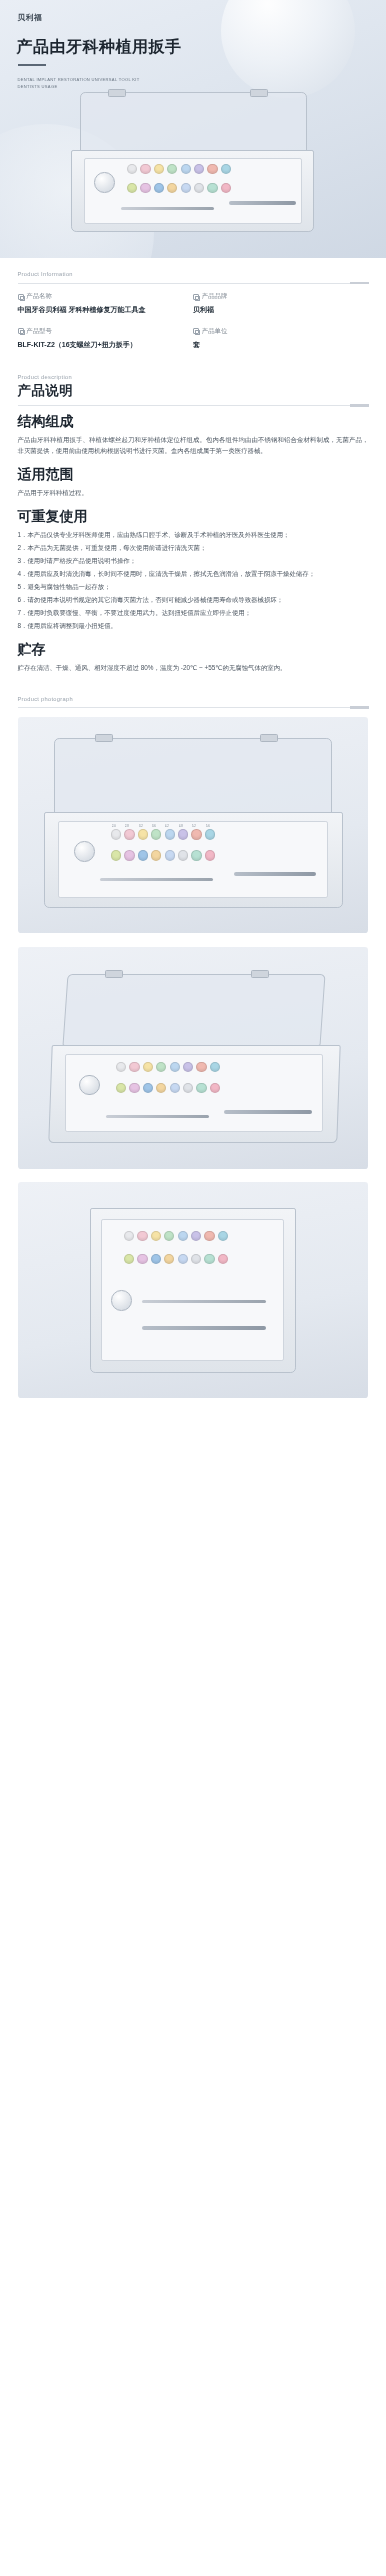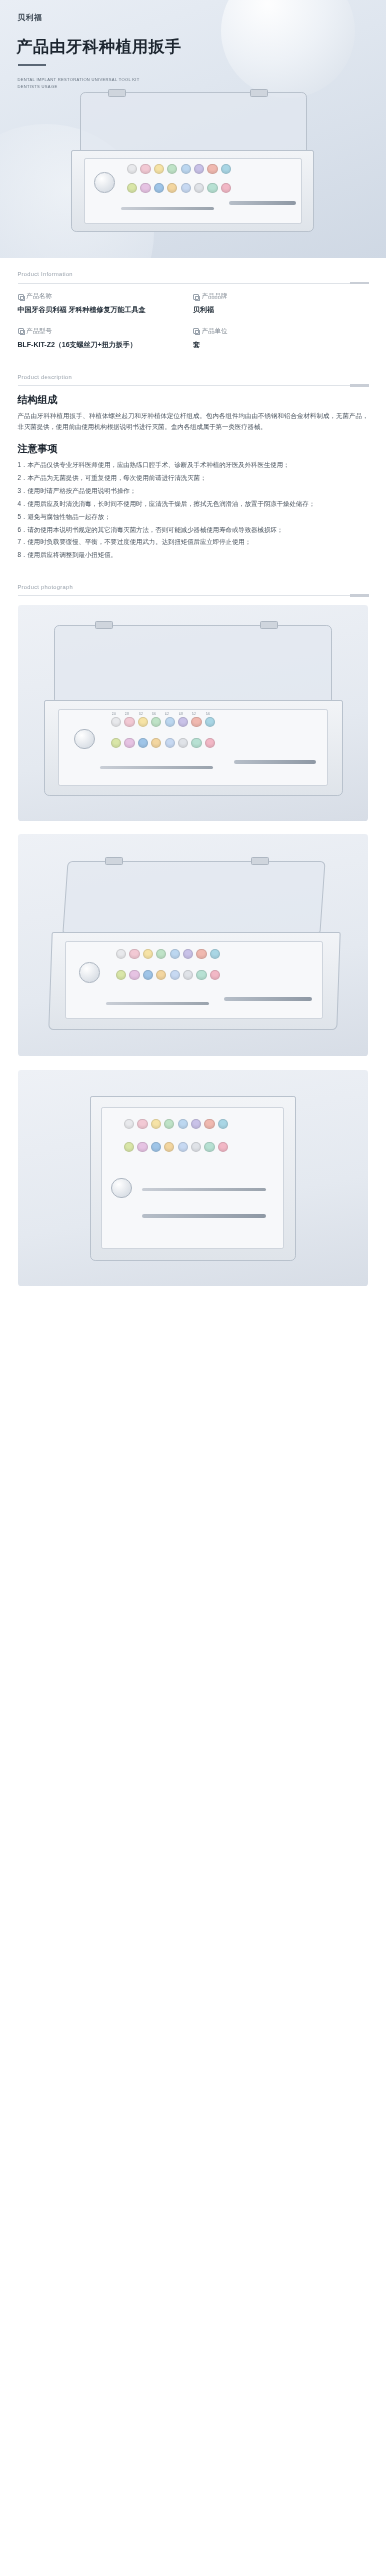--- a/index.html
+++ b/index.html
@@ -157,21 +157,21 @@
     font-size: 7px;
     color: #25303b;
     line-height: 10.8px;
     font-weight: bold;
   }
 
   
   .body-wrap { padding: 7.2px 17.5px 0 17.5px; }
   .blk { margin-bottom: 9.3px; }
   .blk-h {
-    font-size: 10px;
+    font-size: 14px;
     font-weight: bold;
     color: #1d2630;
     margin-bottom: 4.1px;
   }
   .blk-p {
     font-size: 6.4px;
     line-height: 10.8px;
     color: #4a545f;
     text-align: justify;
   }
@@ -327,45 +327,54 @@
     <div class="info-label">
       <span class="mini-icon"></span>
       <span>产品单位</span>
     </div>
     <div class="info-value">套</div>
   </div>
 </div>
 
 <div class="sec">
   <div class="sec-en">Product description</div>
+  <div class="sec-cn">产品说明</div>
   <div class="sec-line"></div>
 </div>
 
 <div class="body-wrap">
 
   <div class="blk">
     <div class="blk-h">结构组成</div>
     <div class="blk-p">产品由牙科种植用扳手、种植体螺丝起刀和牙种植体定位杆组成。包内各组件均由由不锈钢和铝合金材料制成，无菌产品，非灭菌提供，使用前由使用机构根据说明书进行灭菌。盒内各组成属于第一类医疗器械。</div>
   </div>
 
-
-
   <div class="blk">
-    <div class="blk-h">注意事项</div>
+    <div class="blk-h">适用范围</div>
+    <div class="blk-p">产品用于牙科种植过程。</div>
+  </div>
+
+
+  <div class="blk">
+    <div class="blk-h">可重复使用</div>
     <div class="blk-p">1．本产品仅供专业牙科医师使用，应由熟练口腔手术、诊断及手术种植的牙医及外科医生使用；</div>
     <div class="blk-p">2．本产品为无菌提供，可重复使用，每次使用前请进行清洗灭菌；</div>
     <div class="blk-p">3．使用时请严格按产品使用说明书操作；</div>
     <div class="blk-p">4．使用后应及时清洗消毒，长时间不使用时，应清洗干燥后，擦拭无色润滑油，放置于阴凉干燥处储存；</div>
     <div class="blk-p">5．避免与腐蚀性物品一起存放；</div>
     <div class="blk-p">6．请勿使用本说明书规定的其它消毒灭菌方法，否则可能减少器械使用寿命或导致器械损坏；</div>
     <div class="blk-p">7．使用时负载要缓慢、平衡，不要过度使用武力。达到扭矩值后应立即停止使用；</div>
     <div class="blk-p">8．使用后应将调整到最小扭矩值。</div>
   </div>
 
 
+  <div class="blk">
+    <div class="blk-h">贮存</div>
+    <div class="blk-p">贮存在清洁、干燥、通风、相对湿度不超过 80%，温度为 -20℃ ~ +55℃的无腐蚀气体的室内。</div>
+  </div>
 
 </div>
 
 <div class="sec">
   <div class="sec-en">Product photograph</div>
   <div class="sec-line"></div>
 </div>
 
 <div class="photos">
 

